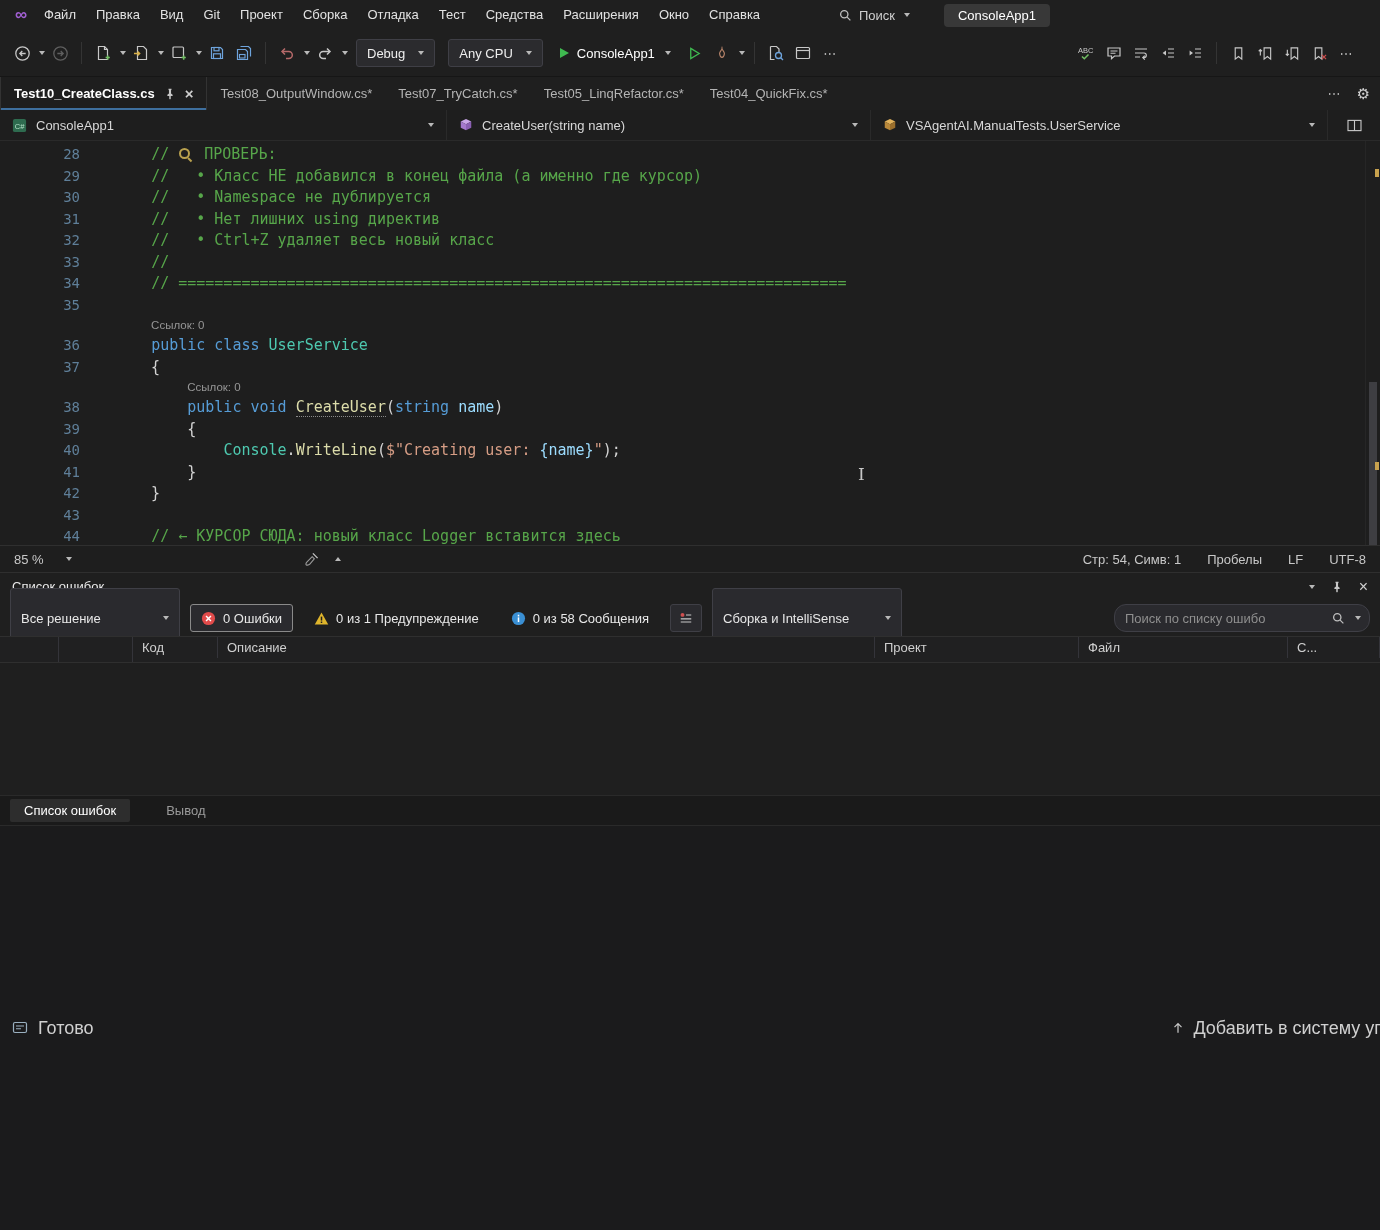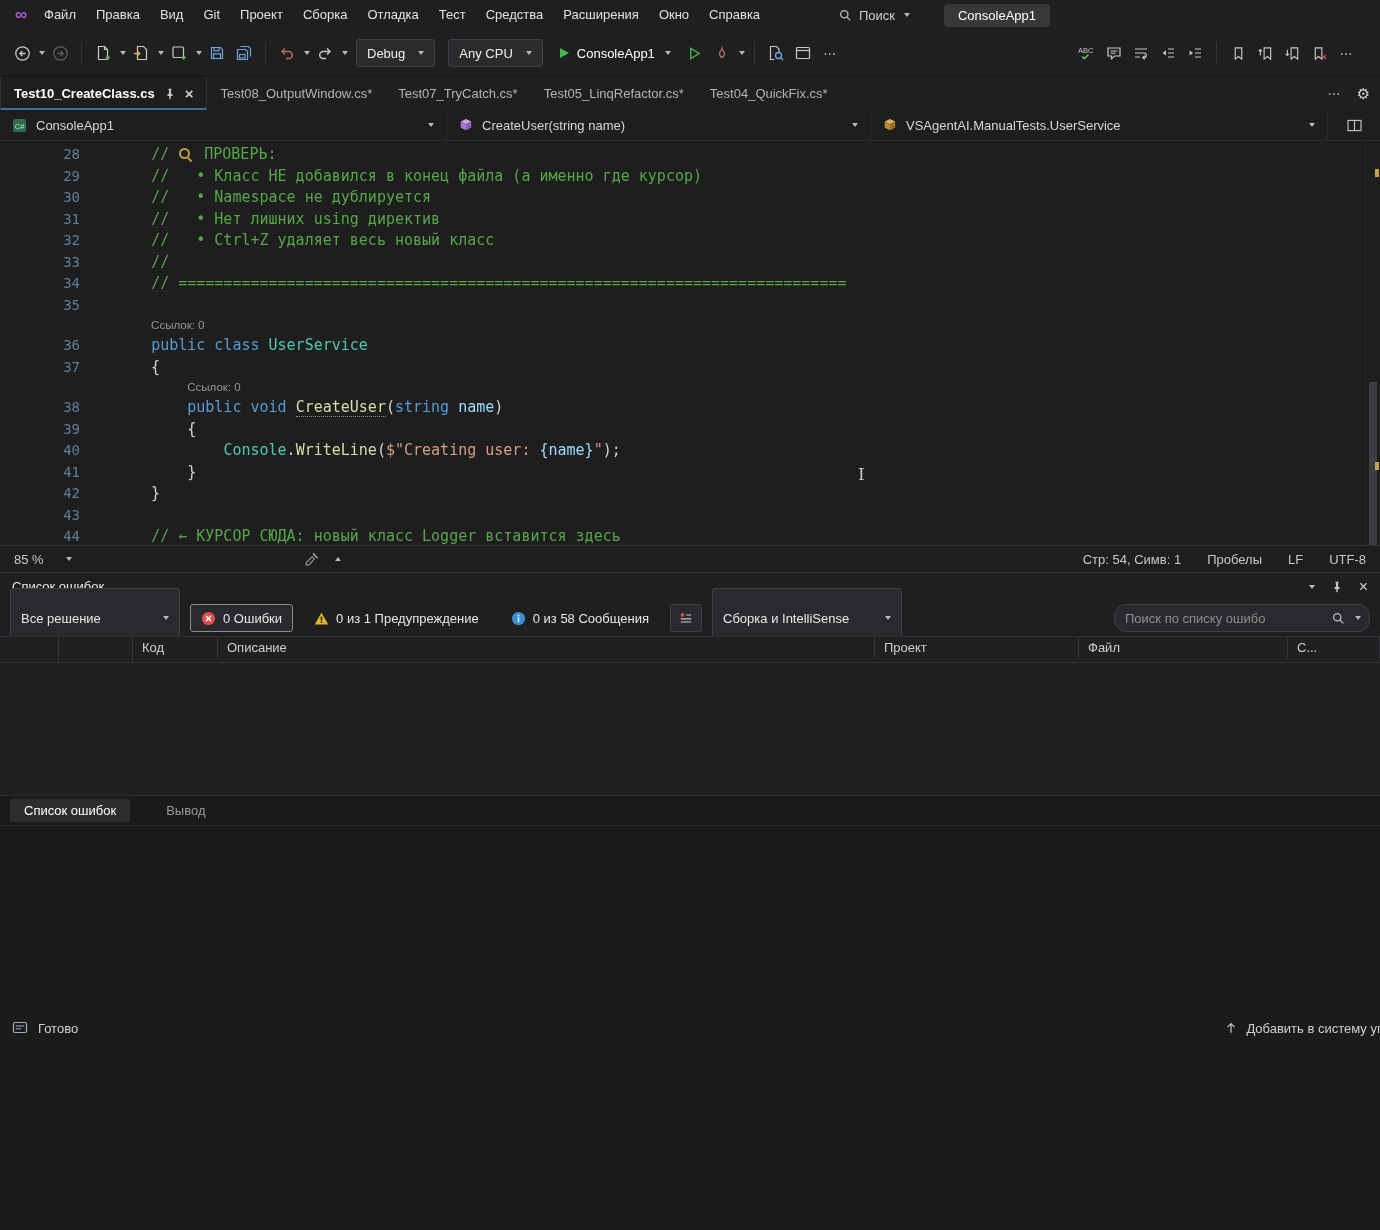--- a/index.html
+++ b/index.html
@@ -79,21 +79,21 @@
   .psearch input::placeholder{color:#8f8f8f;}
   .pcols{height:25px;flex:0 0 25px;background:#202021;border-top:1px solid #2f2f2f;border-bottom:1px solid #2f2f2f;display:flex;font-size:13px;color:#cfcfcf;align-items:stretch;}
   .ecol{padding:3px 9px;border-right:1px solid #34343a;display:flex;align-items:center;}
   .ecol.flex{flex:1;}
   .pbody{height:132px;flex:0 0 132px;background:#1f1f1f;}
   .ptabs{height:29px;flex:0 0 29px;background:#1a1a1a;border-top:1px solid #2a2a2a;display:flex;align-items:center;padding-left:10px;gap:22px;font-size:13px;}
   .ptab{padding:4px 14px;color:#9a9a9a;}
   .ptab.active{background:#2d2d2d;color:#fff;border-radius:2px;}
 
   
-  .statusbar{flex:1;background:#1b1b1c;border-top:1px solid #2a2a2a;display:flex;align-items:center;padding-left:12px;font-size:13px;color:#d0d0d0;}
+  .statusbar{flex:1;background:#1b1b1c;border-top:1px solid #2a2a2a;display:flex;align-items:center;padding-left:12px;font-size:18px;color:#d0d0d0;}
   .sb-left{display:flex;align-items:center;gap:10px;}
   .sb-right{margin-left:auto;display:flex;align-items:center;gap:8px;white-space:nowrap;margin-right:-4px;}
   svg{display:block;}
 </style>
 </head>
 <body>
 
 <div class="app">
 
   <div class="menubar">

